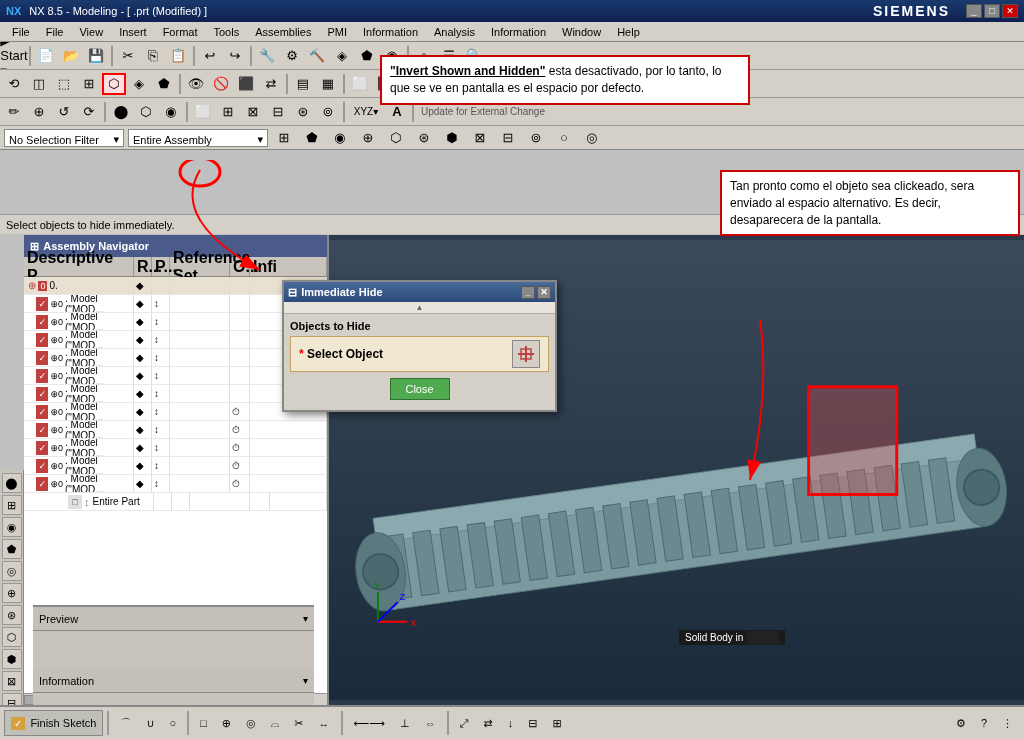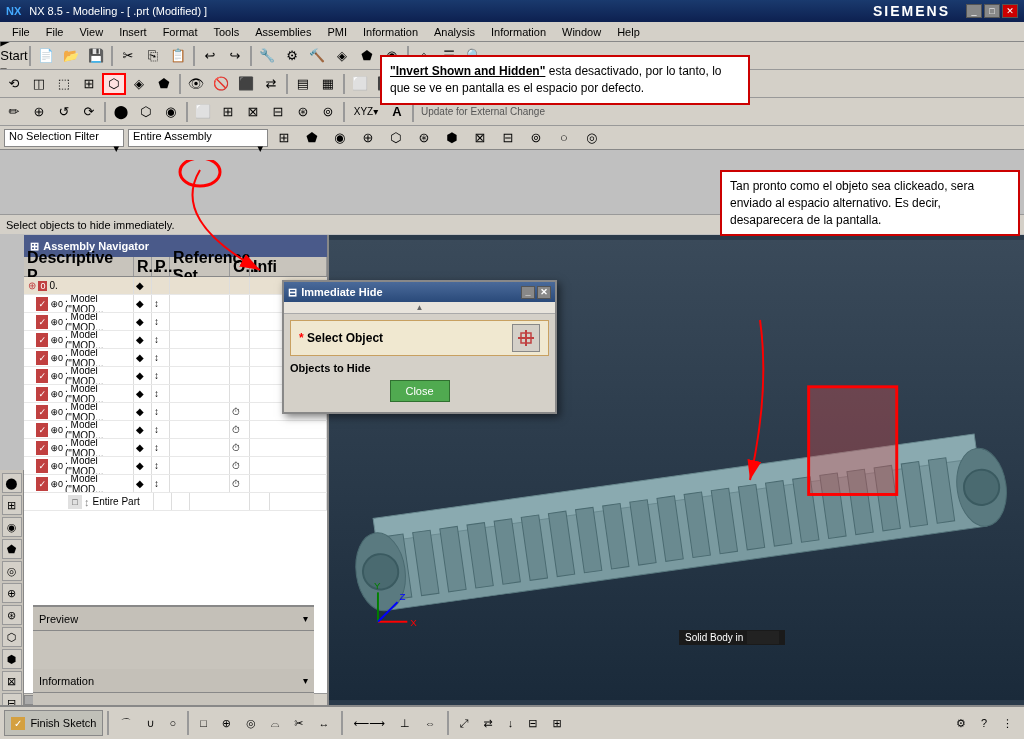--- a/index.html
+++ b/index.html
@@ -38,22 +38,22 @@
     .tb-separator { width: 2px; height: 20px; background: #999; margin: 0 2px; }
 
     
     #selbar {
       width: 100%; height: 24px; background: #d4d0c8;
       display: flex; align-items: center; border-bottom: 1px solid #888;
       padding: 0 4px; gap: 4px;
     }
     .sel-dropdown {
       height: 18px; background: white; border: 1px solid #888;
-      display: flex; align-items: flex-start; padding: 0 4px; font-size: 11px;
-      min-width: 120px; cursor: pointer; flex-direction: column;
+      display: flex; align-items: flex-end; padding: 0 4px; font-size: 11px;
+      min-width: 120px; cursor: pointer;
     }
 
     
     #statusbar {
       width: 100%; height: 20px; background: #d4d0c8;
       display: flex; align-items: center; padding: 0 6px;
       border-top: 1px solid #999; font-size: 11px; color: #000;
       position: absolute; top: 214px; left: 0;
     }
 
@@ -606,34 +606,34 @@
     <div id="dialog-title-btns">
       <div class="dlg-btn">_</div>
       <div class="dlg-btn close">✕</div>
     </div>
   </div>
 
   <div style="background:#e8e4dc;height:12px;display:flex;align-items:center;justify-content:center;border-bottom:1px solid #aaa;">
     <span style="font-size:8px;color:#666;">▲</span>
   </div>
   <div id="dialog-body">
+    <div id="objects-label">Objects to Hide</div>
     <div id="select-obj-row">
       <span id="select-obj-text">
         <span style="color:red;font-weight:bold;">*</span>
         <span> Select Object</span>
       </span>
       <div id="select-obj-icon">
         <svg width="20" height="20" viewBox="0 0 20 20">
           <line x1="10" y1="2" x2="10" y2="18" stroke="#c04040" stroke-width="2"></line>
           <line x1="2" y1="10" x2="18" y2="10" stroke="#c04040" stroke-width="2"></line>
           <rect x="5" y="5" width="10" height="10" fill="none" stroke="#c04040" stroke-width="1.5"></rect>
         </svg>
       </div>
     </div>
-    <div id="objects-label">Objects to Hide</div>
     <div style="display:flex;justify-content:center;margin-top:6px;">
       <div id="close-btn">
         <span>Close</span>
       </div>
     </div>
   </div>
 </div>
 
 <div class="callout-box" id="callout1">
   <span style="text-decoration:underline;font-weight:bold;">"Invert Shown and Hidden"</span>

